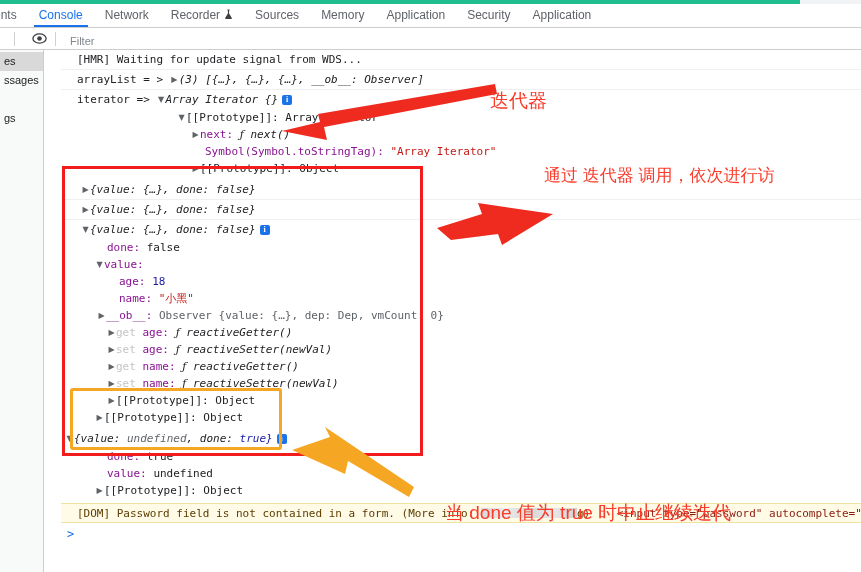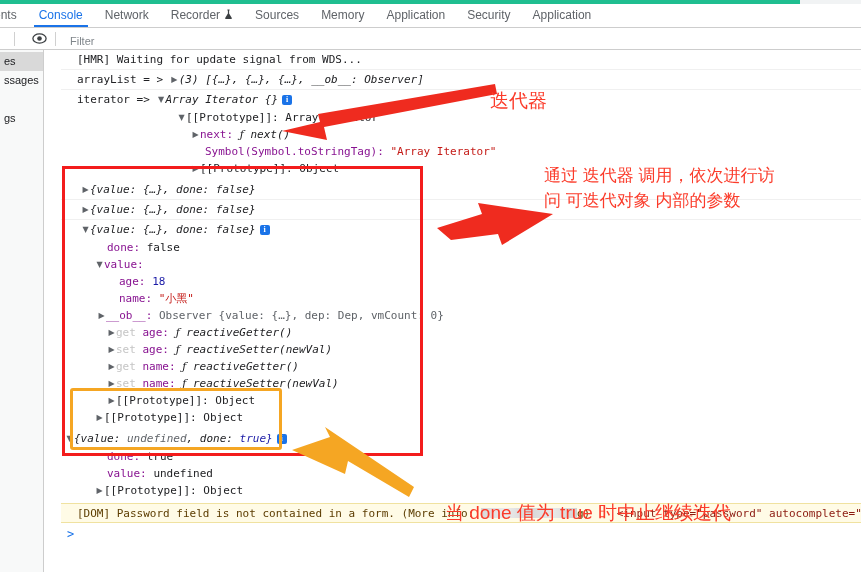--- a/index.html
+++ b/index.html
@@ -329,17 +329,16 @@
     <polygon points="282,131 320,122 318,114 495,84 497,94 324,127 327,140" fill="#ef2b1f"></polygon>
 
     <polygon points="437,228 482,214 478,203 553,214 502,245 498,234 451,240" fill="#ef2b1f"></polygon>
 
     <polygon points="292,450 330,437 325,427 414,487 409,497 348,461 345,474" fill="#f5a623"></polygon>
   </svg>
 
   <div class="ann-text" style="left:490px; top:88px; font-size:19px;">迭代器</div>
 
   <div class="ann-text" style="left:544px; top:163px; font-size:17px;">通过 迭代器 调用，依次进行访</div>
-  <div class="ann-text" style="left:544px; top:188px; font-size:17px;">问 可迭代对象 内部的参数</div>
 
   <div class="ann-text" style="left:445px; top:500px; font-size:19px;">当 done 值为 true 时中止继续迭代</div>
 
 </div>
 
 </body></html>

